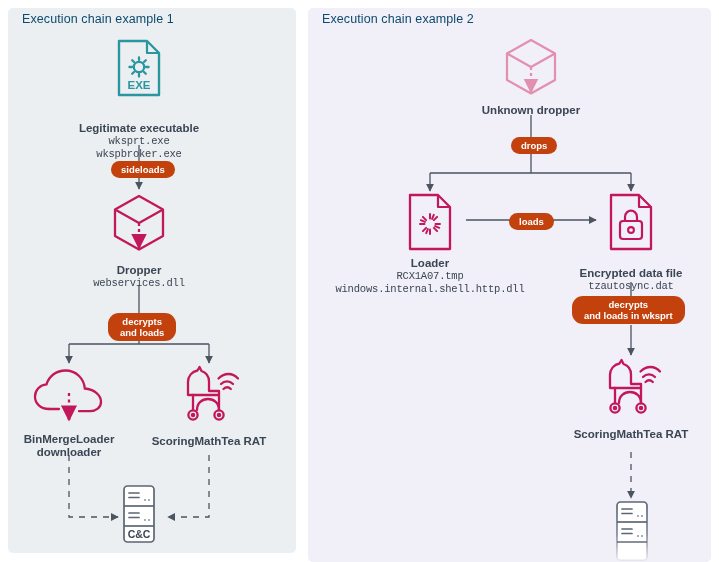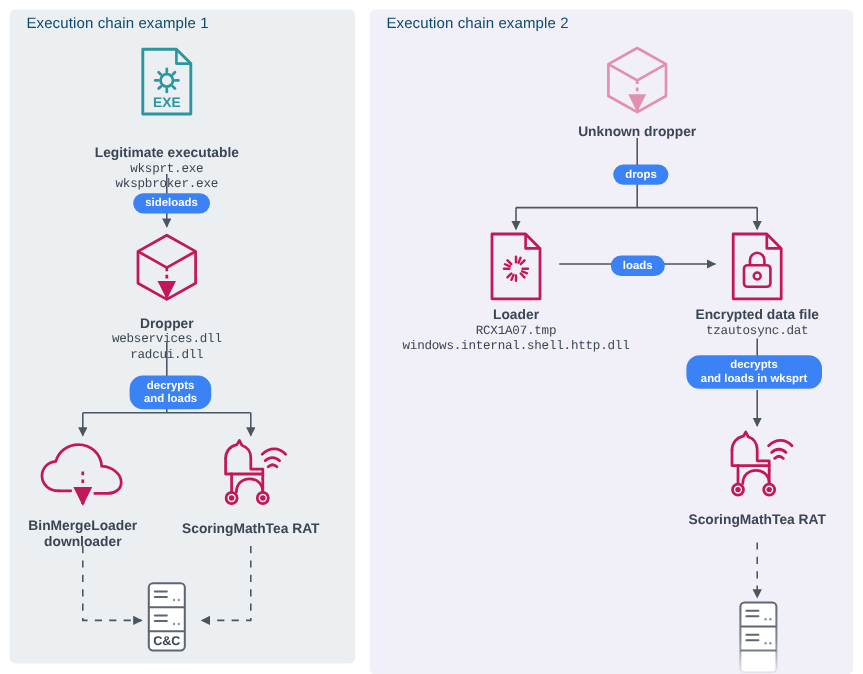--- a/index.html
+++ b/index.html
@@ -26,21 +26,21 @@
     white-space:nowrap;font-family:"Liberation Sans", sans-serif;
   }
   .node .sub{
     font-size:10.5px;color:#3b4654;line-height:12.5px;white-space:nowrap;
     font-family:"Liberation Mono", monospace;letter-spacing:-.2px;
   }
   .icon-box{display:flex;justify-content:center;align-items:flex-end;}
 
   
   .pill{
-    position:absolute;background:#3b82f6;color:#ffffff;border-radius:11px;
+    position:absolute;background:#c2410c;color:#ffffff;border-radius:11px;
     font-size:9.5px;line-height:11px;font-weight:bold;text-align:center;
     padding:3px 10px;white-space:nowrap;
     font-family:"Liberation Sans", sans-serif;
   }
   .pill.two-line{padding:3px 12px;}
 
   svg{display:block;overflow:visible;}
   .edges{position:absolute;left:0;top:0;width:719px;height:562px;pointer-events:none;}
 </style>
 </head>
@@ -111,21 +111,20 @@
     <div class="icon-box" style="height:62px;">
       <svg width="62" height="62" viewBox="0 0 62 62">
         <path d="M31,4 L55,17.5 L55,44 L31,57.5 L7,44 L7,17.5 Z" fill="none" stroke="#c2185b" stroke-width="2.3" stroke-linejoin="round"></path>
         <path d="M7,17.5 L31,31 L55,17.5" fill="none" stroke="#c2185b" stroke-width="2.3" stroke-linejoin="round"></path>
         <line x1="31" y1="31" x2="31" y2="45" stroke="#c2185b" stroke-width="2.3" stroke-dasharray="3,3"></line>
         <line x1="31" y1="45" x2="31" y2="56" stroke="#c2185b" stroke-width="2.6" marker-end="url(#arR)"></line>
       </svg>
     </div>
     <div class="title" style="margin-top:10px;">Dropper</div>
     <div class="sub">webservices.dll</div>
-    <div class="sub">radcui.dll</div>
   </div>
 
   <div class="pill two-line" style="left:108px;top:313px;">
     <div>decrypts</div>
     <div>and loads</div>
   </div>
 
   <div class="node" style="left:4px;top:368px;width:130px;">
     <div class="icon-box" style="height:58px;">
       <svg width="74" height="58" viewBox="0 0 74 58">
@@ -250,21 +249,21 @@
   <div class="node" style="left:561px;top:193px;width:140px;">
     <div class="icon-box" style="height:58px;">
       <svg width="52" height="58" viewBox="0 0 52 58">
         <path d="M6,2 L34,2 L46,14 L46,56 L6,56 Z" fill="none" stroke="#c2185b" stroke-width="2.3" stroke-linejoin="round"></path>
         <path d="M34,2 L34,14 L46,14" fill="none" stroke="#c2185b" stroke-width="2.2" stroke-linejoin="round"></path>
         <rect x="15" y="28" width="22" height="18" rx="3" fill="none" stroke="#c2185b" stroke-width="2.2"></rect>
         <path d="M20,28 L20,24 C20,20.2 23,17.6 26,17.6 C29,17.6 32,20.2 32,24 L32,28" fill="none" stroke="#c2185b" stroke-width="2.2"></path>
         <circle cx="26" cy="37" r="2.9" fill="none" stroke="#c2185b" stroke-width="2.1"></circle>
       </svg>
     </div>
-    <div class="title" style="margin-top:6px;">Encrypted data file</div>
+    <div class="title" style="margin-top:16px;">Encrypted data file</div>
     <div class="sub">tzautosync.dat</div>
   </div>
 
   <div class="pill two-line" style="left:572px;top:296px;">
     <div>decrypts</div>
     <div>and loads in wksprt</div>
   </div>
 
   <div class="node" style="left:566px;top:358px;width:130px;">
     <div class="icon-box" style="height:62px;">

